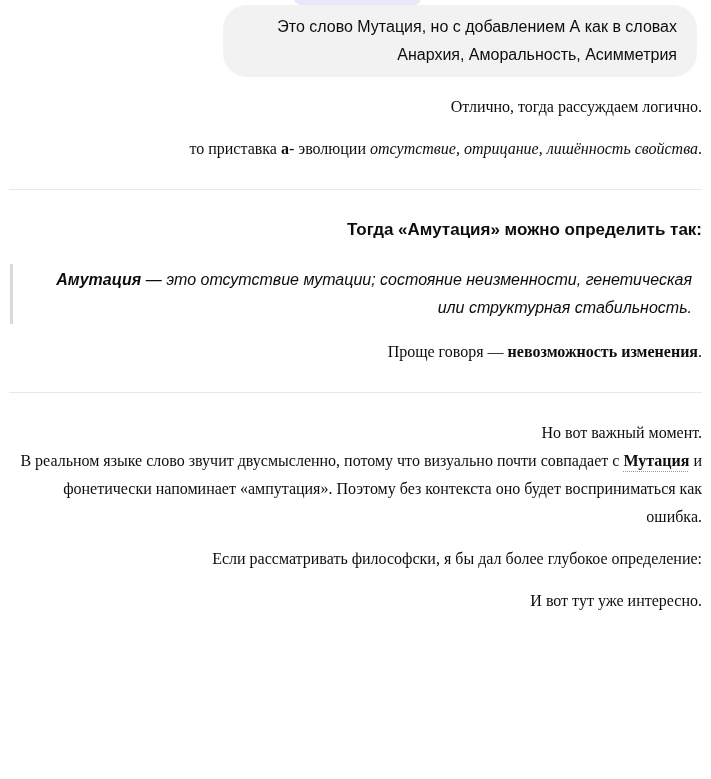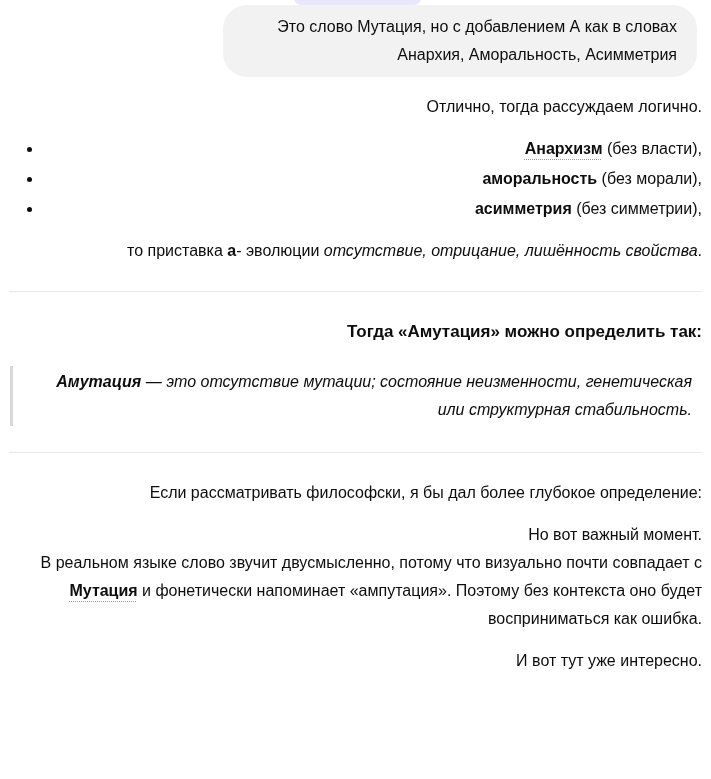--- a/index.html
+++ b/index.html
@@ -21,21 +21,21 @@
     display: flex; justify-content: flex-end;
     padding: 5px 14px 0 0;
   }
   .user-bubble {
     max-width: 474px;
     background: var(--bubble-bg, #f2f2f2);
     border-radius: 24px;
     padding: 8px 20px;
   }
   .content { padding: 0 9px; margin-top: 16px; }
-  .content p { margin: 14px 0; }
+  .content p { margin: 14px 0; font-family: Liberation Serif, serif; }
   .content p.first { margin-top: 14px; }
   ul { margin: 12px 0; padding-left: 34px; }
   li { margin: 2px 0; padding-left: 2px; }
   h3 { font-size: 17px; font-weight: bold; margin: 26px 0 14px 0; line-height: 28px; }
   hr {
     border: none; border-top: 1px solid var(--divider, #e8e8e8);
     margin: 26px 0;
   }
   blockquote {
     margin: 20px 0 14px 1px;
@@ -64,54 +64,46 @@
   </div>
 </div>
 
 <div class="content">
 
   <p class="first">
     <span>Отлично, тогда рассуждаем логично.</span>
   </p>
 
 
-  <ul>
-    <li>
-      <strong class="dotted">Анархизм</strong><span> (без власти),</span>
-    </li>
-    <li>
-      <strong>аморальность</strong><span> (без морали),</span>
-    </li>
-    <li>
-      <strong>асимметрия</strong><span> (без симметрии),</span>
-    </li>
-  </ul>
 
   <p>
     <span>то приставка </span><strong>а</strong><span>- эволюции </span><em>отсутствие, отрицание, лишённость свойства</em><span>.</span>
   </p>
 
   <hr>
 
   <h3>Тогда «Амутация» можно определить так:</h3>
 
   <blockquote>
     <strong>Амутация</strong><span> — это отсутствие мутации; состояние неизменности, генетическая или структурная стабильность.</span>
   </blockquote>
 
+  <p>
+    <span>Проще говоря — </span><strong>невозможность изменения</strong><span>.</span>
+  </p>
 
   <hr>
 
   <p>
-    <span>Если рассматривать философски, я бы дал более глубокое определение:</span>
+    <span>Но вот важный момент.</span><br>
+    <span>В реальном языке слово звучит двусмысленно, потому что визуально почти совпадает с </span><strong class="dotted">Мутация</strong><span> и фонетически напоминает «ампутация». Поэтому без контекста оно будет восприниматься как ошибка.</span>
   </p>
 
   <p>
-    <span>Но вот важный момент.</span><br>
-    <span>В реальном языке слово звучит двусмысленно, потому что визуально почти совпадает с </span><strong class="dotted">Мутация</strong><span> и фонетически напоминает «ампутация». Поэтому без контекста оно будет восприниматься как ошибка.</span>
+    <span>Если рассматривать философски, я бы дал более глубокое определение:</span>
   </p>
 
 
   <p>
     <span>И вот тут уже интересно.</span><br>
     
   </p>
 
 </div>
 

